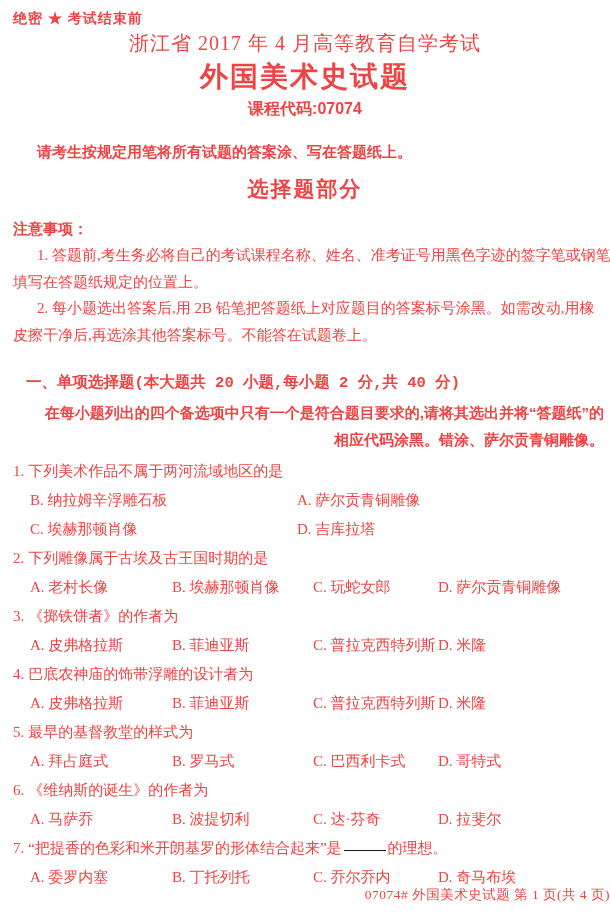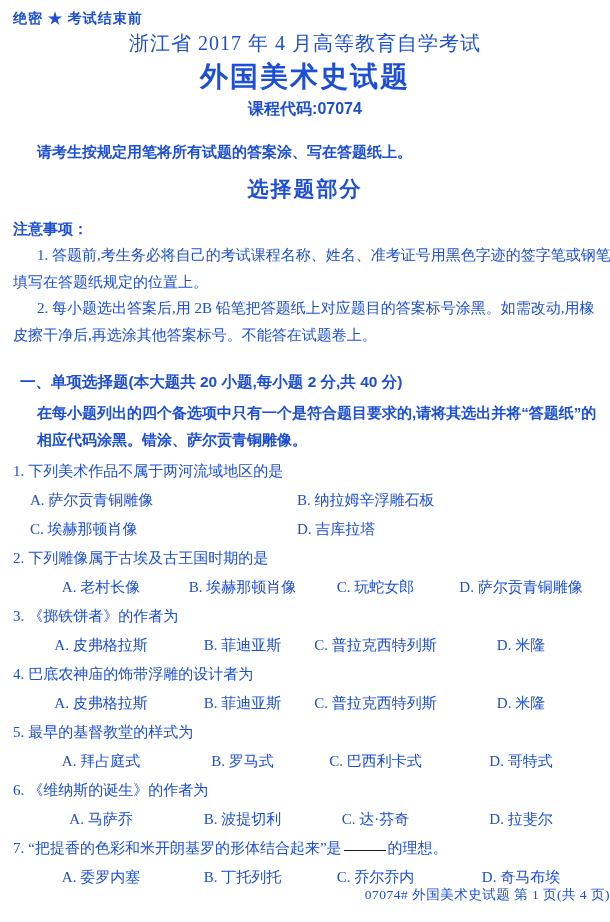--- a/index.html
+++ b/index.html
@@ -1,18 +1,18 @@
 <!DOCTYPE html>
 <html><head>
 <meta charset="utf-8">
 <style>
   html,body { margin:0; padding:0; background:#e8e8e8; }
   .page {
     position:relative; width:610px; height:922px; margin:0 auto;
-    background:#ffffff; color:#1d4ed8; overflow:hidden;
+    background:#ffffff; color:#ef4444; overflow:hidden;
     font-family:"Liberation Serif", serif;
   }
   .center { width:100%; text-align:center; }
 
   .classification {
     position:absolute; left:13px; top:10px;
     font-family:"Liberation Sans", sans-serif;
     font-weight:bold; font-size:14px; letter-spacing:1px;
   }
   .exam-session {
@@ -41,40 +41,40 @@
     font-family:"Liberation Sans", sans-serif;
   }
   .notes {
     position:absolute; top:242px; left:13px; right:13px;
     font-size:15px;
   }
   .notes .line { line-height:26.5px; height:26.5px; white-space:nowrap; }
   .indent { padding-left:24px; }
 
   .part-heading {
-    position:absolute; top:372px; left:20px; right:13px;
+    position:absolute; top:372px; left:26px; right:13px;
     font-size:15.5px; font-weight:bold;
-    font-family:Liberation Sans, sans-serif;
+    font-family:Liberation Mono, monospace;
   }
   .part-instruction {
     position:absolute; top:399px; left:37px; right:6px;
     font-size:15px; font-weight:bold;
     font-family:"Liberation Sans", sans-serif;
   }
-  .part-instruction .line { line-height:27px; height:27px; white-space:nowrap; }
+  .part-instruction .line { line-height:27px; height:27px; white-space:nowrap;text-align:right; }
 
   .questions { position:absolute; top:457px; left:13px; right:6px; }
   .q-stem { height:29px; line-height:29px; font-size:15px; white-space:nowrap; }
   .q-num { margin-right:4px; }
   .q-blank {
     display:inline-block; width:42px; height:4px;
     border-bottom:1.5px solid #1b1b1b; margin:0 2px 2px 2px;
   }
   .q-options { margin-left:17px; display:grid; }
-  .q-options.cols4 { grid-template-columns:142px 141px 125px auto;text-align:center; }
+  .q-options.cols4 { grid-template-columns:142px 141px 125px auto; }
   .q-options.cols2 { grid-template-columns:267px auto; }
   .opt { height:29px; line-height:29px; font-size:15px; white-space:nowrap; }
 
   .footer {
     position:absolute; top:886px; width:100%; text-align:right;
     font-size:13.5px; letter-spacing:0.5px;
   }
 </style>
 </head>
 <body>
@@ -108,22 +108,22 @@
     <div class="line">在每小题列出的四个备选项中只有一个是符合题目要求的,请将其选出并将“答题纸”的</div>
     <div class="line">相应代码涂黑。错涂、萨尔贡青铜雕像。</div>
   </div>
 
   <div class="questions">
   <div>
     <div class="q-stem">
       <span class="q-num">1.</span><span>下列美术作品不属于两河流域地区的是</span><span></span>
     </div>
     <div class="q-options cols2">
+          <div class="opt">B. 纳拉姆辛浮雕石板</div>
           <div class="opt">A. 萨尔贡青铜雕像</div>
-          <div class="opt">B. 纳拉姆辛浮雕石板</div>
           <div class="opt">C. 埃赫那顿肖像</div>
           <div class="opt">D. 吉库拉塔</div>
         </div>
   </div>
 
   <div>
     <div class="q-stem">
       <span class="q-num">2.</span><span>下列雕像属于古埃及古王国时期的是</span><span></span>
     </div>
     <div class="q-options cols4">

